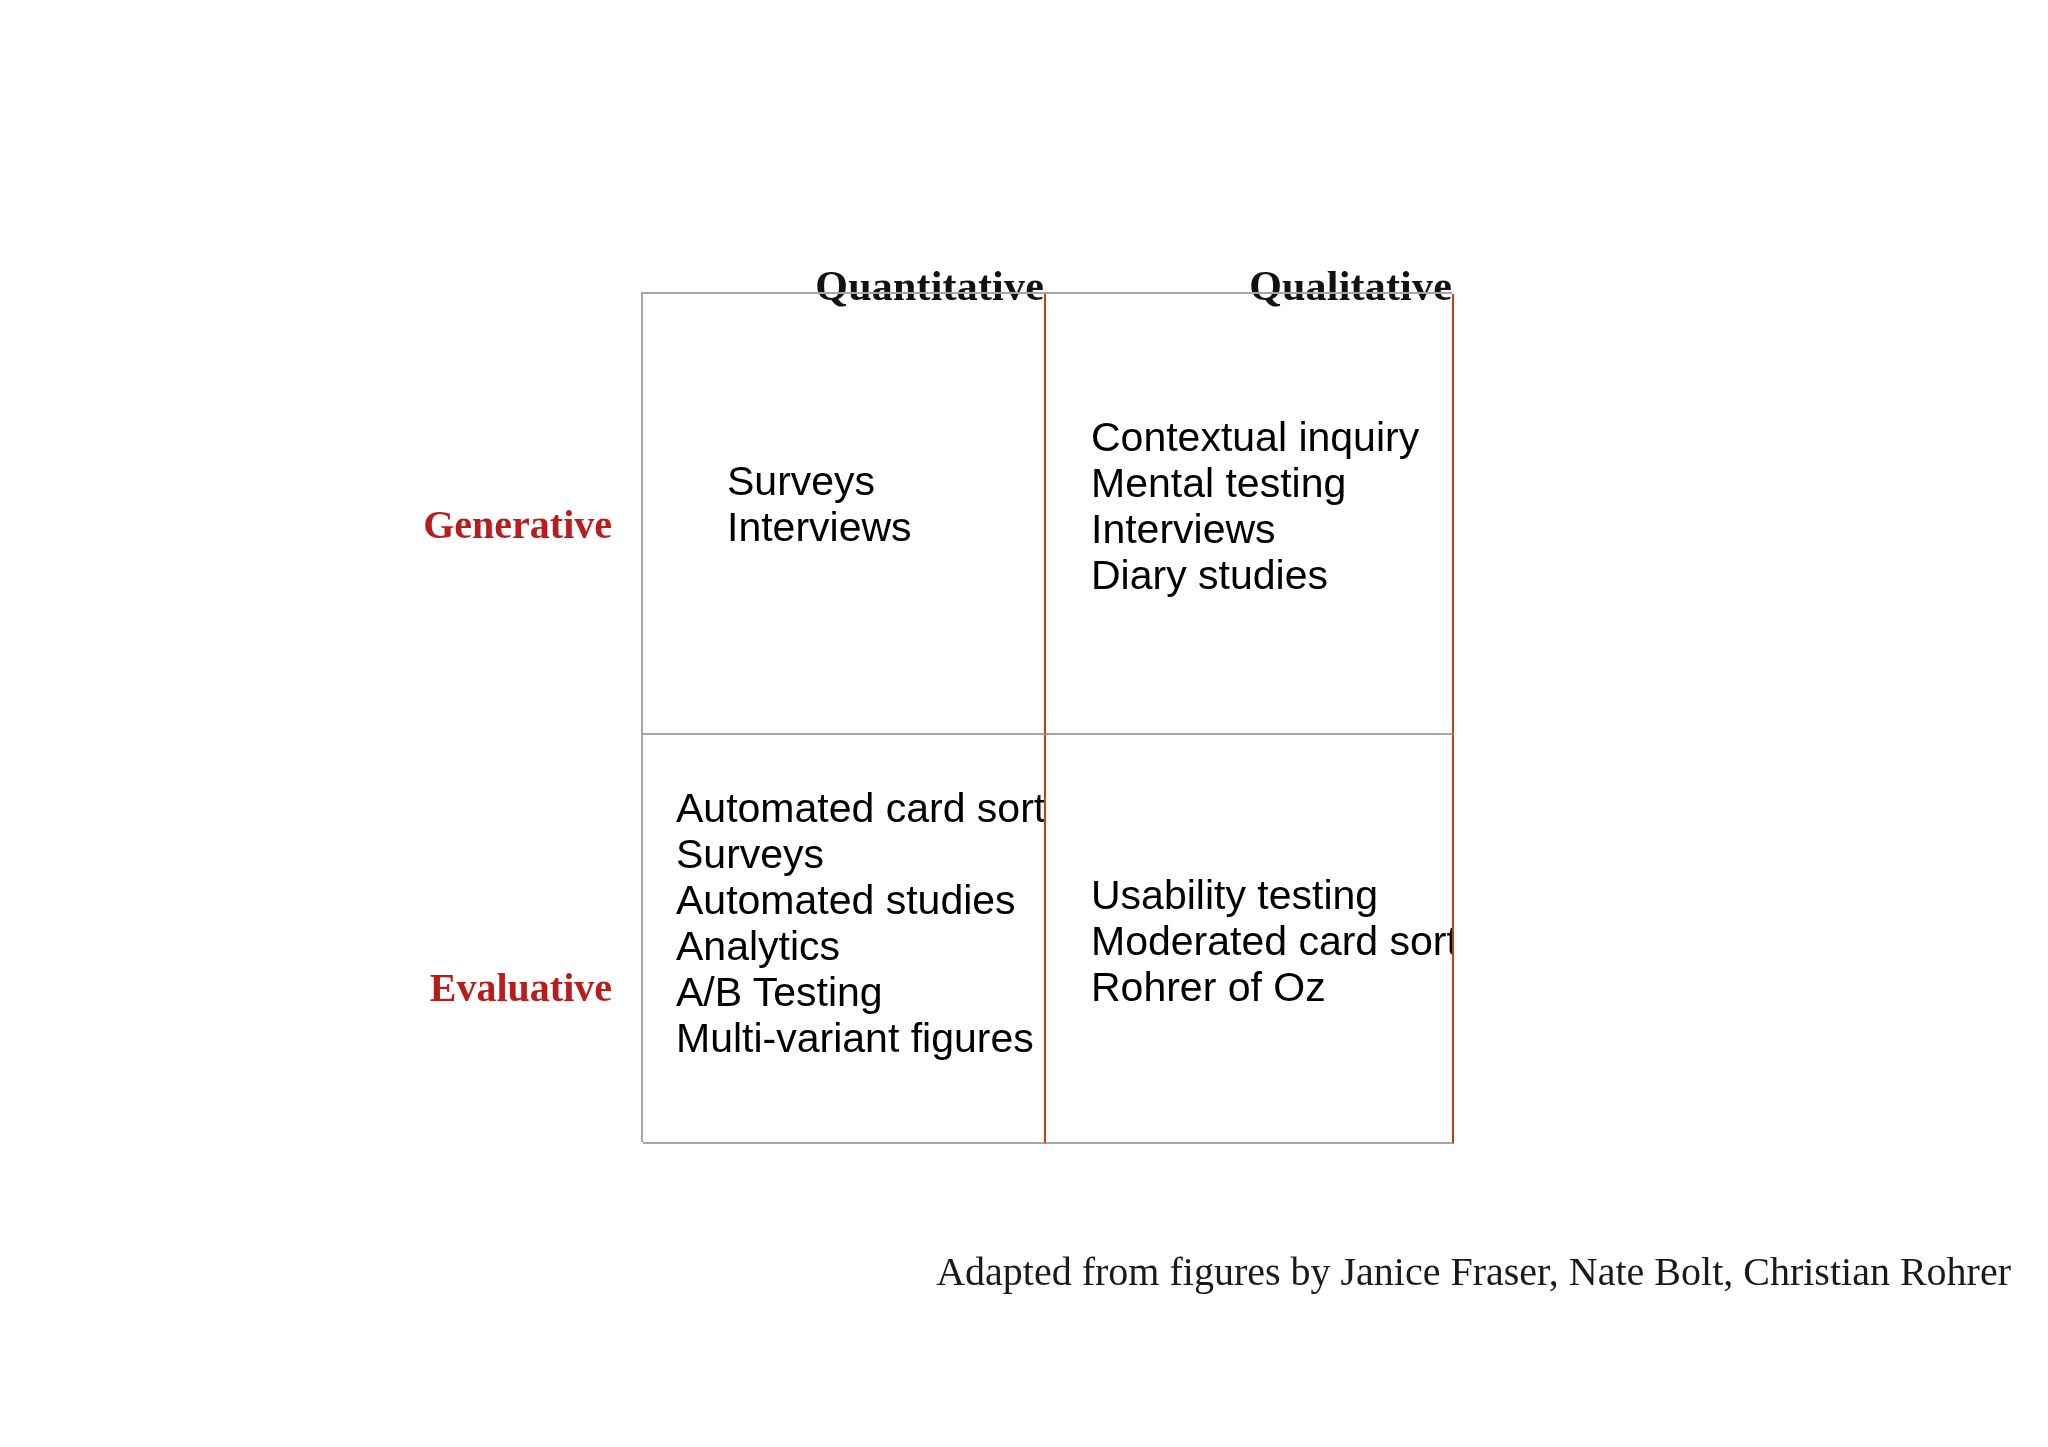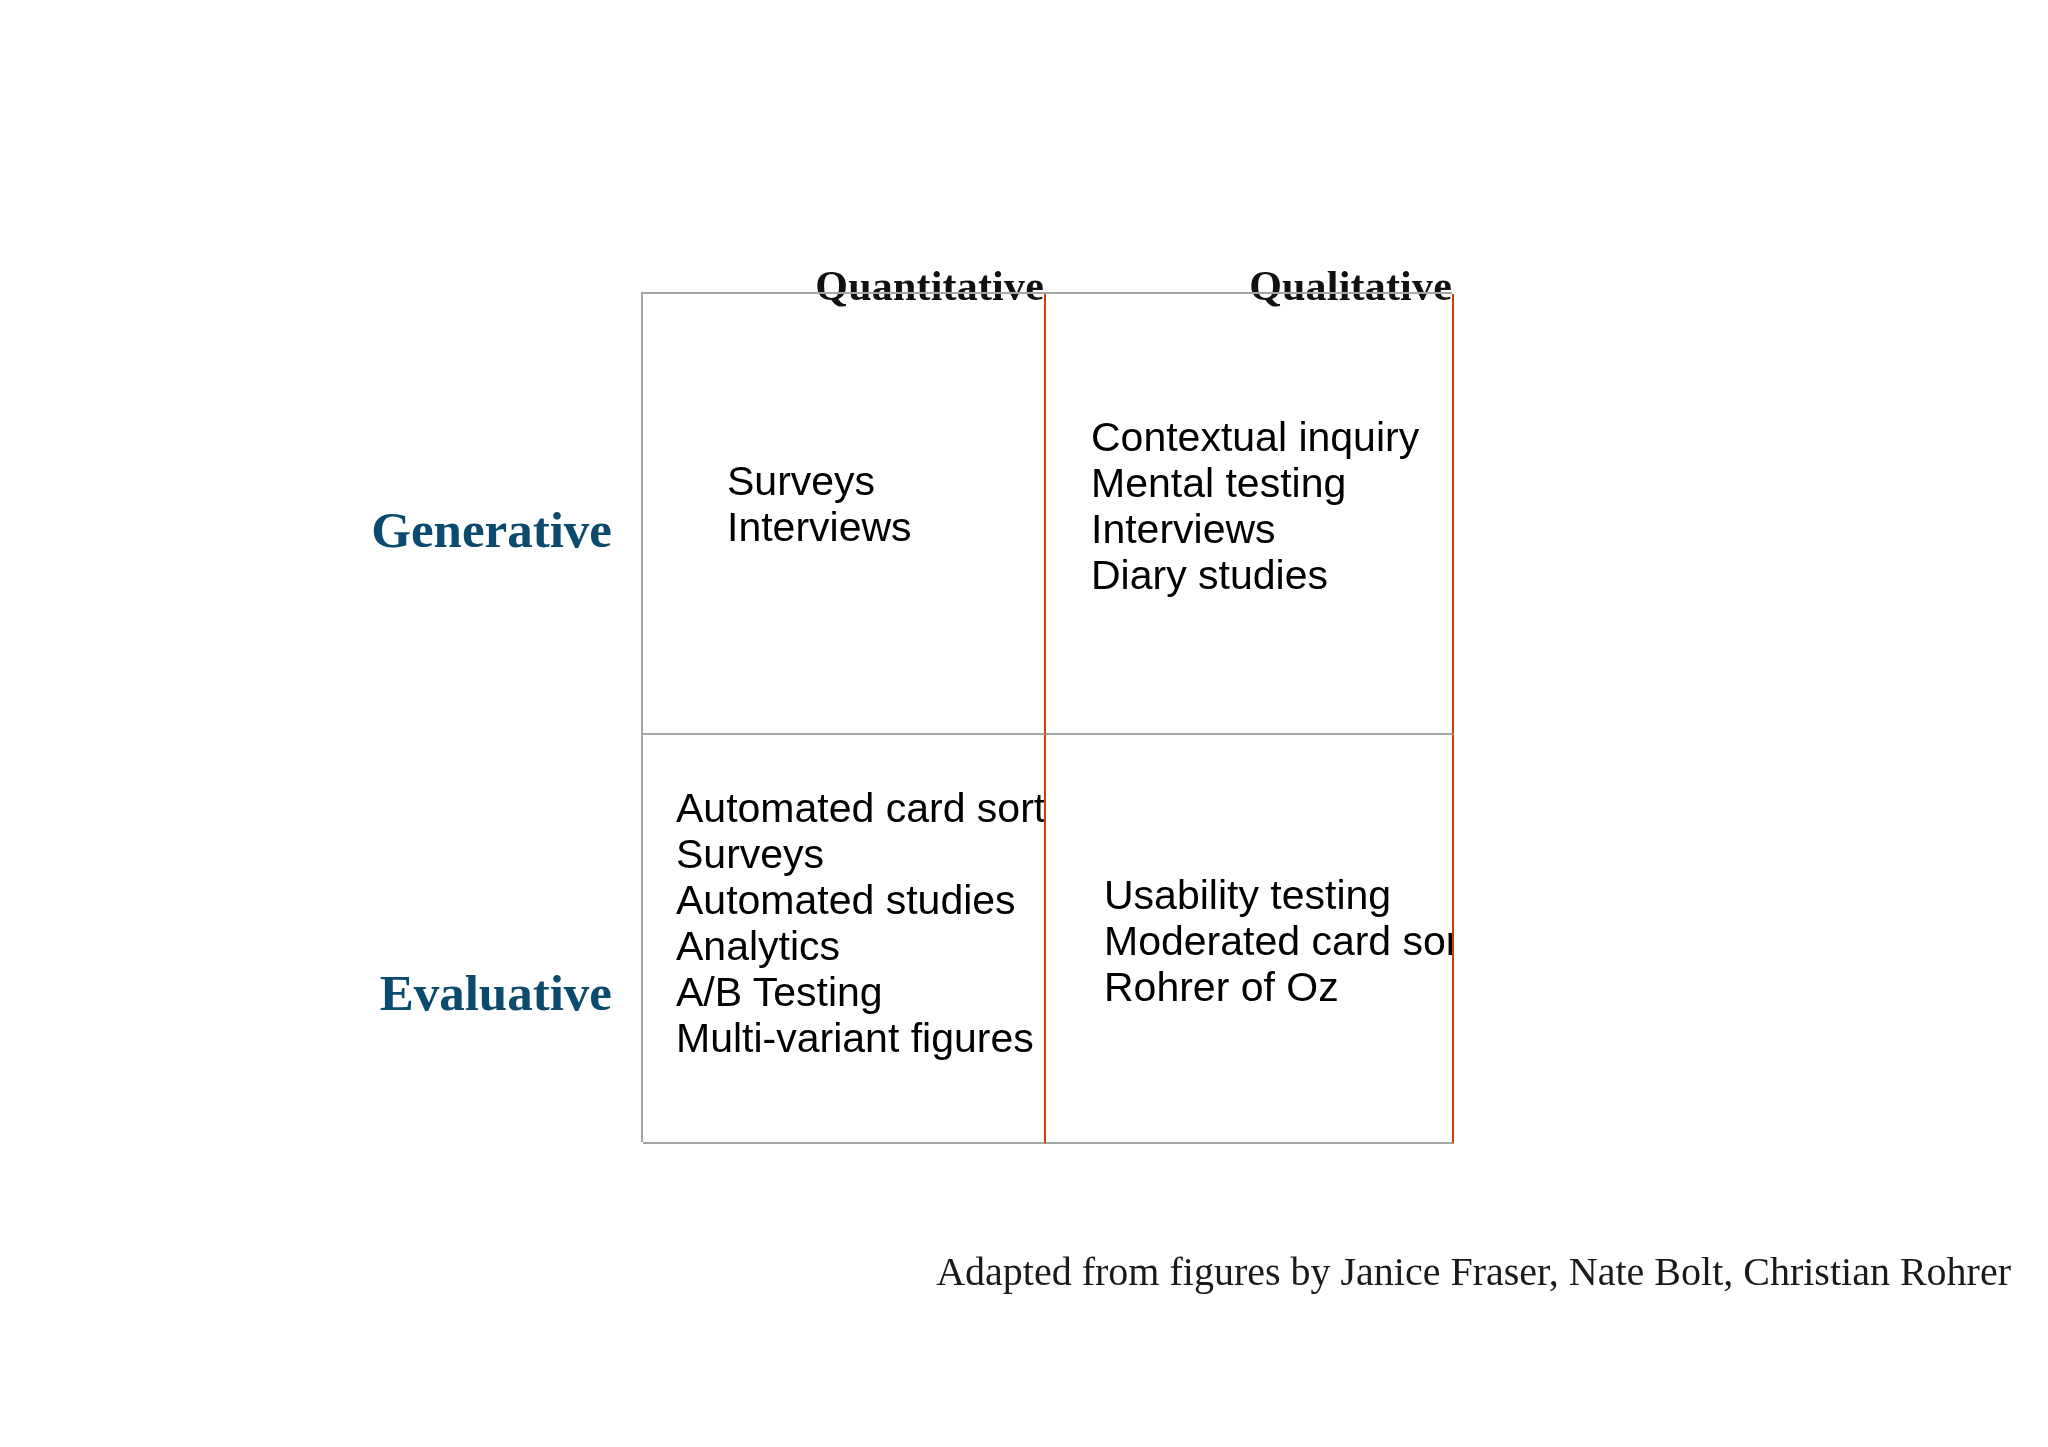--- a/index.html
+++ b/index.html
@@ -48,23 +48,23 @@
     left: 1044px;
     top: 265px;
     width: 408px;
   }
 
   
   .row-header {
     position: absolute;
     font-family: "Liberation Serif", "DejaVu Serif", serif;
     font-weight: 700;
-    font-size: 51px;
+    font-size: 40px;
     line-height: 1;
-    color: #0c4a6e;
+    color: #b91c1c;
     white-space: nowrap;
     text-align: right;
   }
   #row-header-generative {
     left: 240px;
     top: 505px;
     width: 372px;
   }
   #row-header-evaluative {
     left: 240px;
@@ -108,21 +108,21 @@
     font-size: 41px;
     line-height: 46px;
     color: #000000;
     white-space: nowrap;
   }
 
   
   #cell-generative-quantitative .cell-list { padding-left: 84px; }
   #cell-generative-qualitative  .cell-list { padding-left: 45px; }
   #cell-evaluative-quantitative .cell-list { padding-left: 33px; }
-  #cell-evaluative-qualitative  .cell-list { padding-left: 45px; margin-left: 13px; }
+  #cell-evaluative-qualitative  .cell-list { padding-left: 45px; }
 
   
   #cell-generative-quantitative .cell-list { transform: translateY(-10px); }
   #cell-generative-qualitative  .cell-list { transform: translateY(-8px); }
   #cell-evaluative-quantitative .cell-list { transform: translateY(-16px); }
   #cell-evaluative-qualitative  .cell-list { transform: translateY(2px); }
 
   
   #attribution {
     position: absolute;

